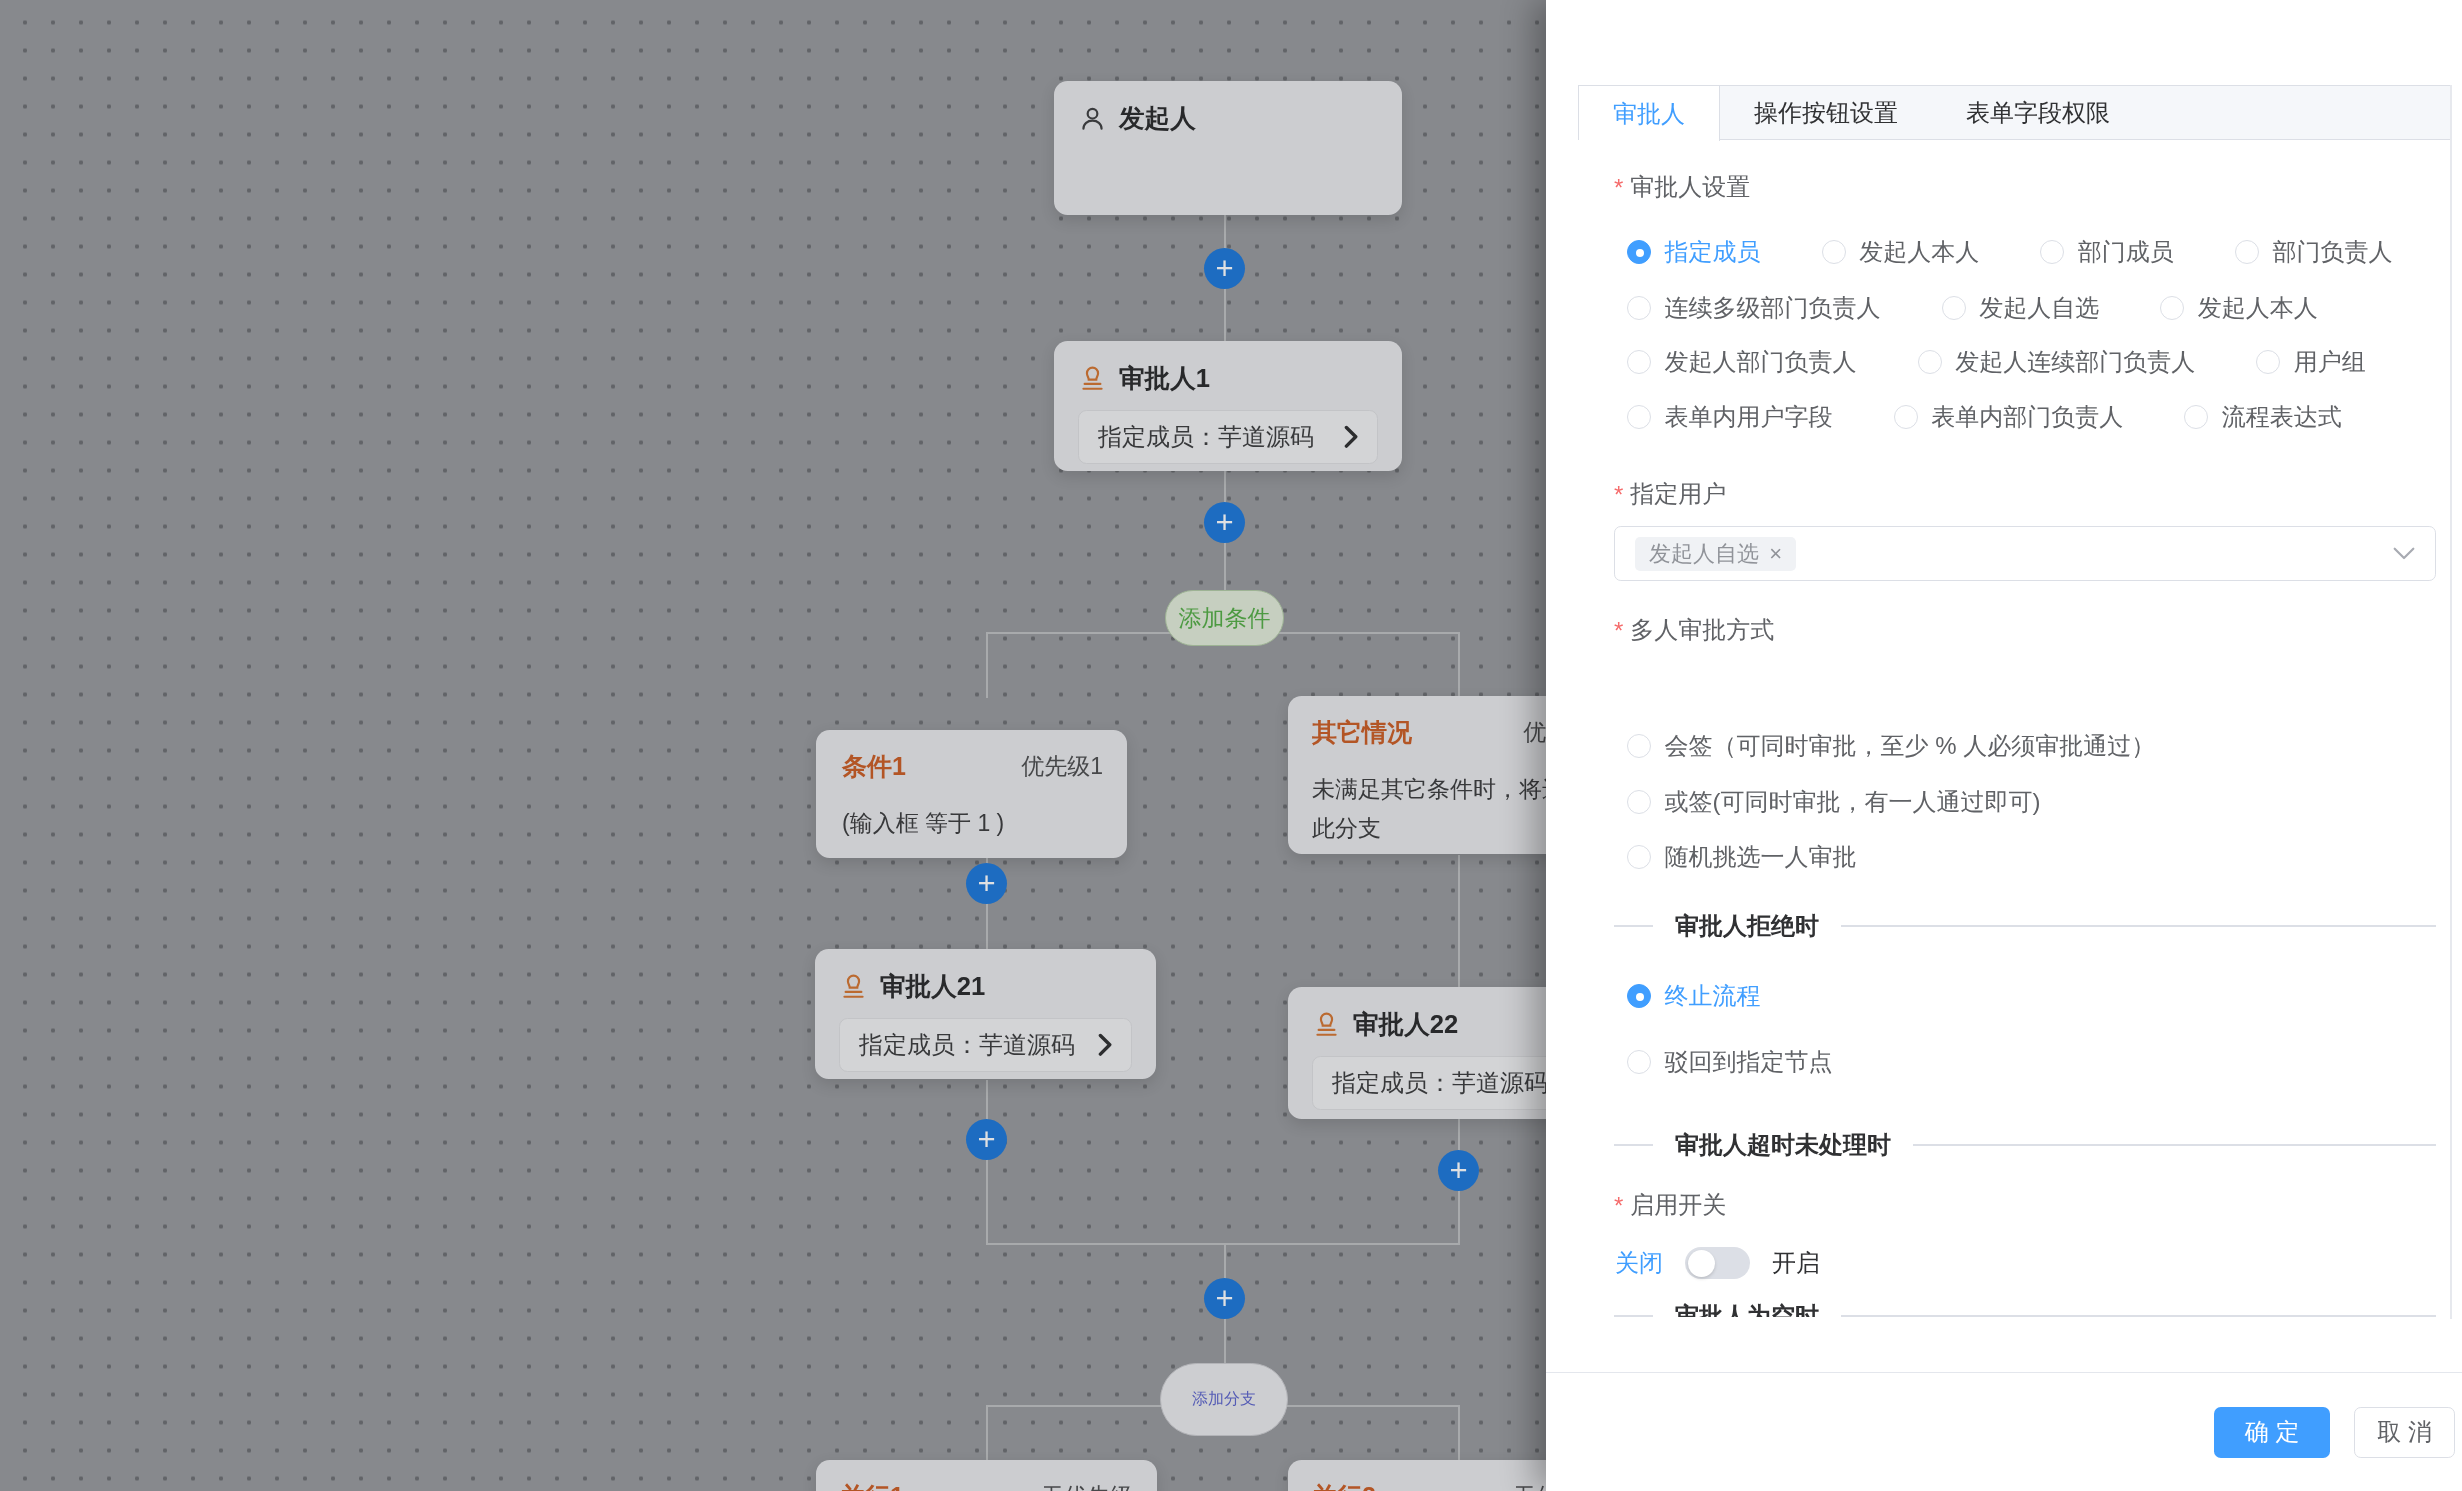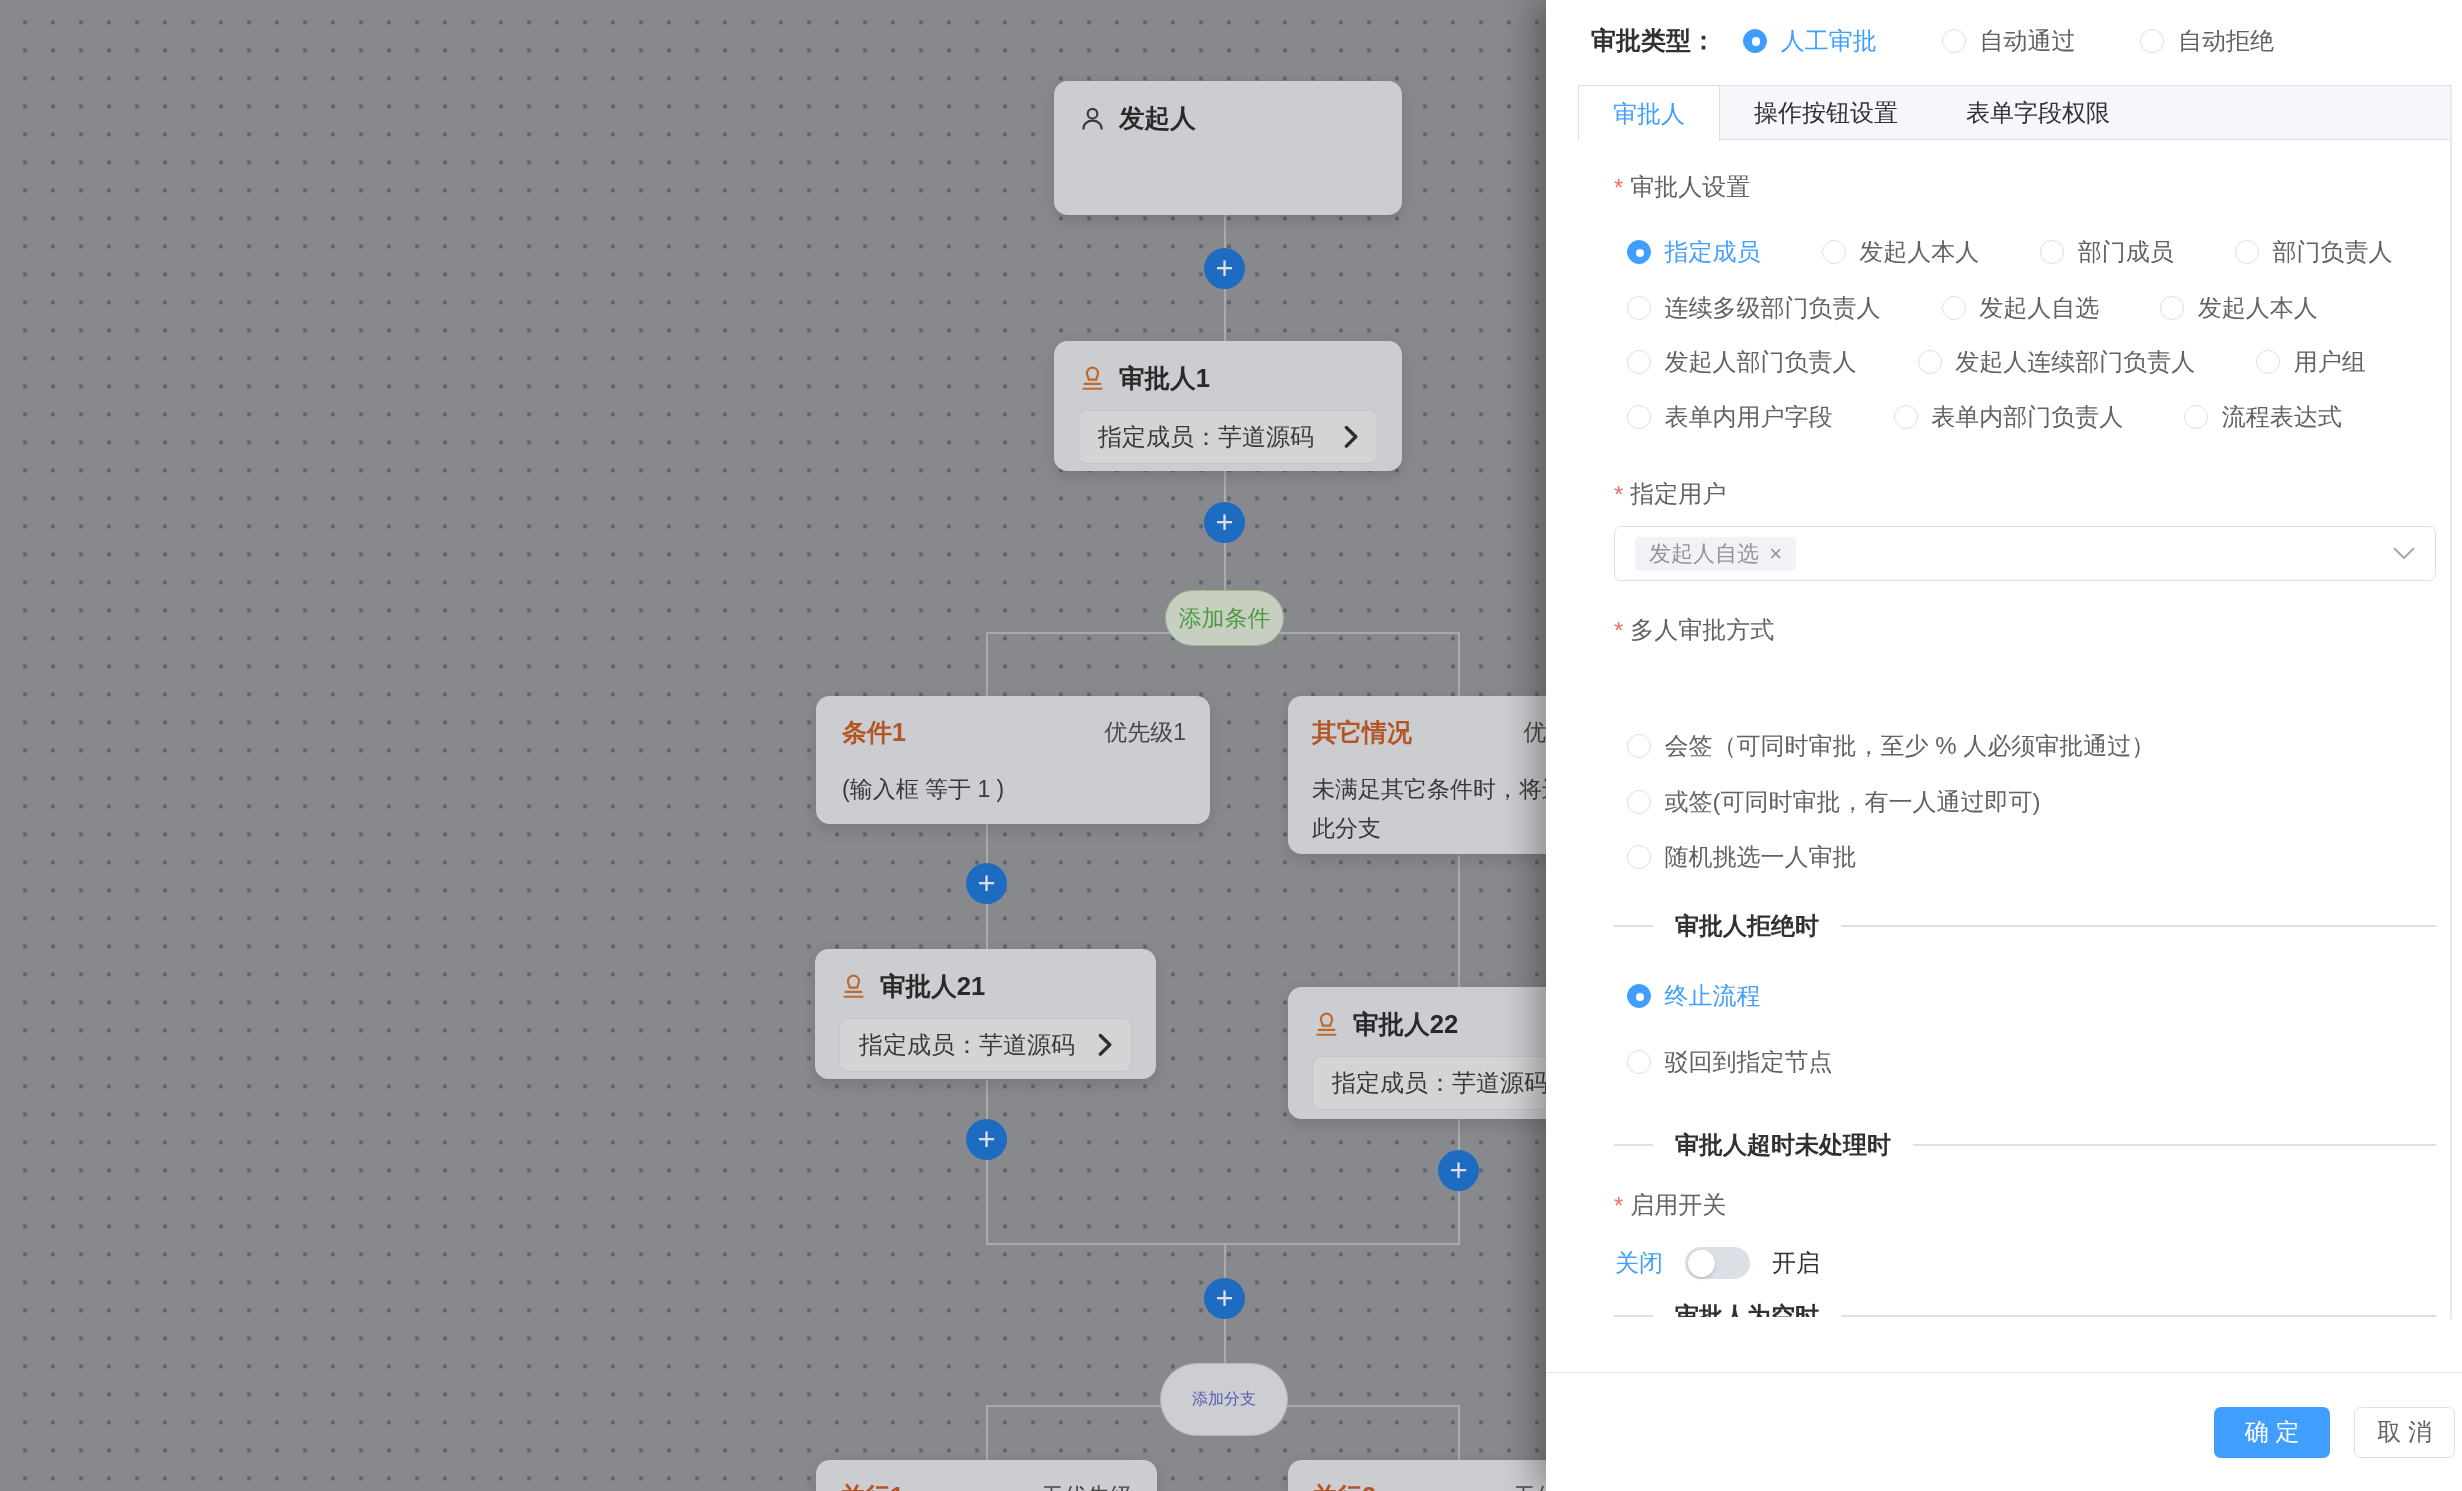--- a/index.html
+++ b/index.html
@@ -134,21 +134,21 @@
               <polyline points="4,4 15,15 4,26"></polyline>
             </svg>
         </span>
       </div>
     </div>
 
     <div class="badge green" style="left:1165px;top:590px;width:119px;height:56px;border-radius:28px;">
       <span>添加条件</span>
     </div>
 
-    <div class="node" style="left:816px;top:696px;width:394px;height:128px;padding-left:26px;">
+    <div class="node" style="left:816px;top:730px;width:311px;height:128px;padding-left:26px;">
       <div class="cond-head">
         <span class="cond-title">条件1</span>
         <span class="cond-pri">优先级1</span>
       </div>
       <div class="cond-body">(输入框 等于 1 )</div>
     </div>
 
     <div class="node" style="left:1288px;top:696px;width:341px;height:158px;">
       <div class="cond-head">
         <span class="cond-title">其它情况</span>
@@ -219,35 +219,20 @@
     <div class="plusbtn" style="left:1204px;top:248px;">+</div>
     <div class="plusbtn" style="left:1204px;top:502px;">+</div>
     <div class="plusbtn" style="left:966px;top:863px;">+</div>
     <div class="plusbtn" style="left:966px;top:1119px;">+</div>
     <div class="plusbtn" style="left:1438px;top:1150px;">+</div>
     <div class="plusbtn" style="left:1204px;top:1278px;">+</div>
   </div>
 
   <div id="drawer">
 
-    <div class="dr-header">
-      <span class="hlabel">审批类型：</span>
-      <div class="ritem" style="margin-left:-6.8px;">
-        <span class="rc sel"></span>
-        <span class="rl sel">人工审批</span>
-      </div>
-      <div class="ritem" style="margin-left:31px;">
-        <span class="rc"></span>
-        <span class="rl">自动通过</span>
-      </div>
-      <div class="ritem" style="margin-left:31px;">
-        <span class="rc"></span>
-        <span class="rl">自动拒绝</span>
-      </div>
-    </div>
 
     <div class="tabs">
       <div class="tab active">
         <span>审批人</span>
       </div>
       <div class="tab">
         <span>操作按钮设置</span>
       </div>
       <div class="tab">
         <span>表单字段权限</span>

